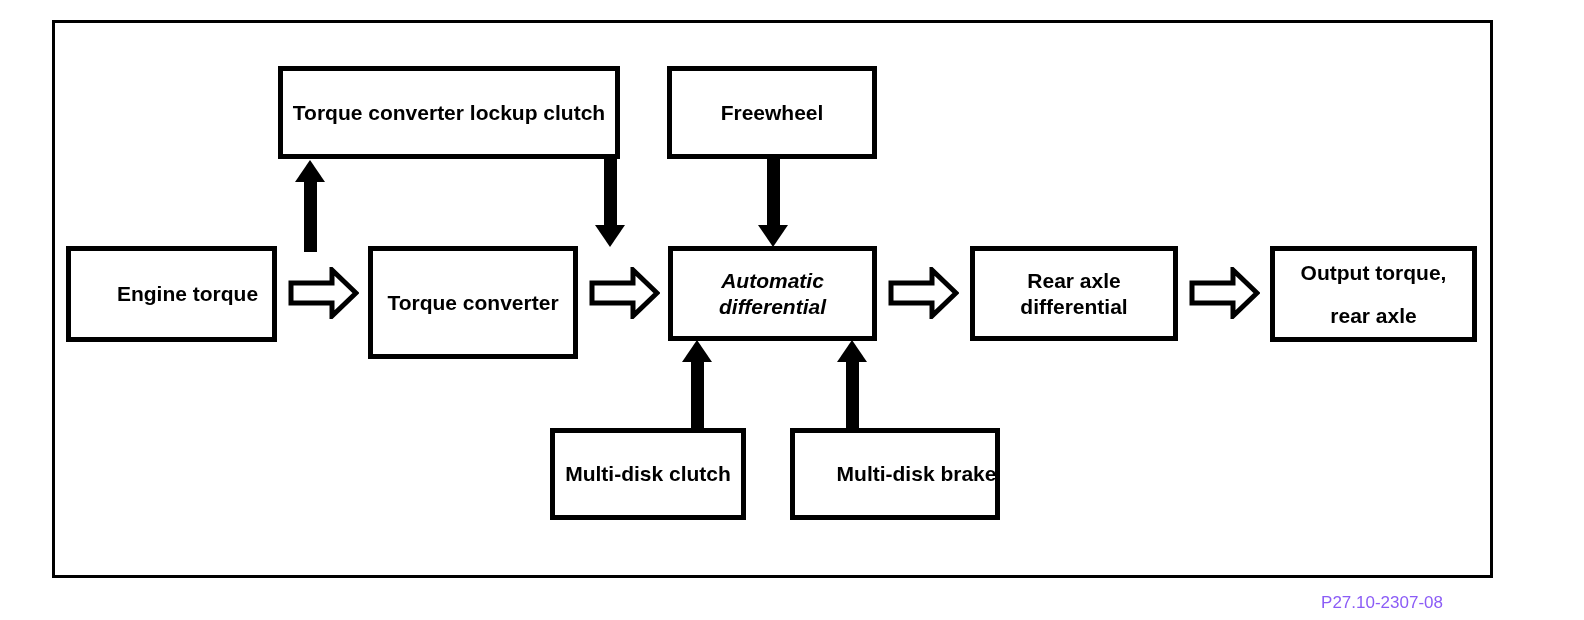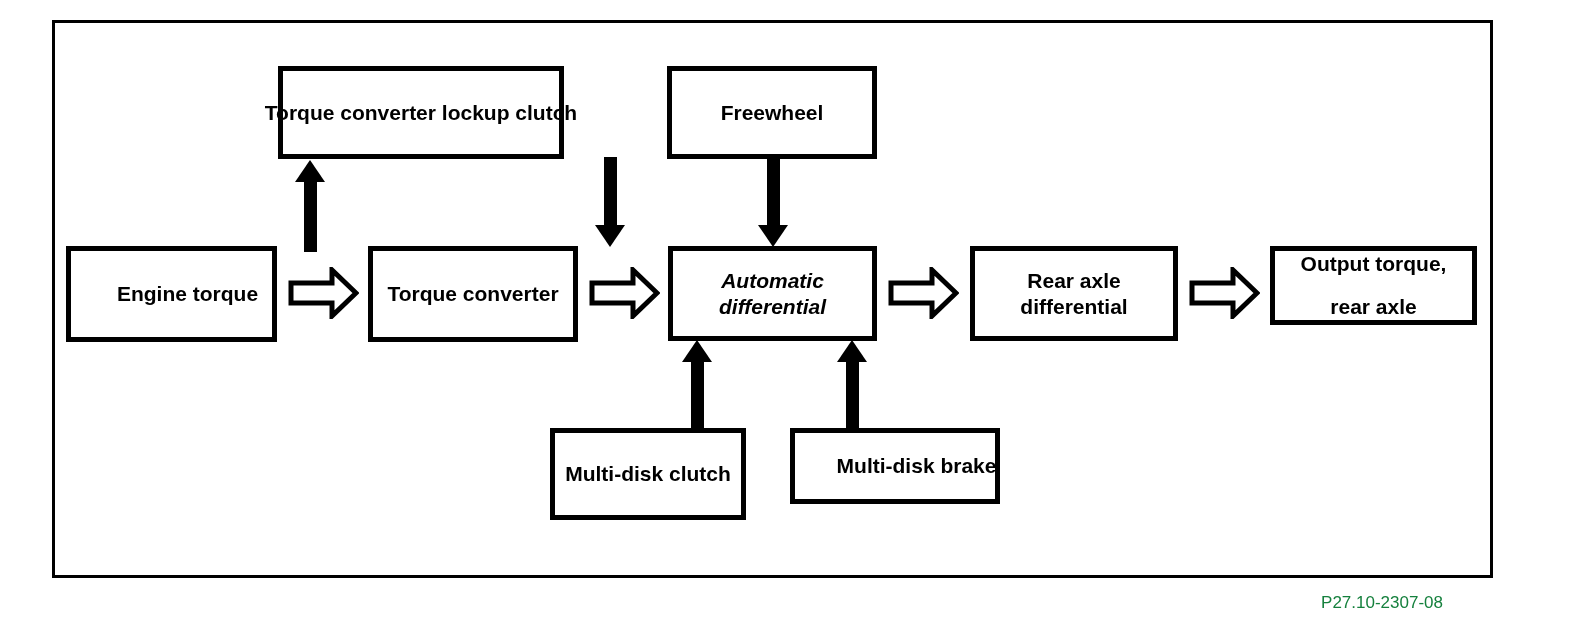--- a/index.html
+++ b/index.html
@@ -51,61 +51,61 @@
     width: 0; height: 0;
     border-left: 15px solid transparent;
     border-right: 15px solid transparent;
     border-top: 22px solid #000;
   }
   .sarrow .shaft { width: 13px; flex: 1; background: #000; }
   .caption {
     position: absolute;
     font-size: 17px;
     font-weight: 400;
-    color: #15803d;
+    color: #8b5cf6;
     white-space: nowrap;
   }
 </style>
 </head>
 <body>
 
 <div id="stage">
 
   <div class="frame" style="left:52px; top:20px; width:1441px; height:558px;"></div>
 
-  <div class="node" style="left:278px; top:66px; width:286px; height:93px;">
+  <div class="node" style="left:278px; top:66px; width:342px; height:93px;">
     <span>Torque converter lockup clutch</span>
   </div>
   <div class="node" style="left:667px; top:66px; width:210px; height:93px;">
     <span>Freewheel</span>
   </div>
 
   <div class="node" style="left:66px; top:246px; width:211px; height:96px;padding-left:32px;">
     <span>Engine torque</span>
   </div>
-  <div class="node" style="left:368px; top:246px; width:210px; height:96px;text-align:center;">
+  <div class="node" style="left:368px; top:246px; width:210px; height:113px;text-align:center;">
     <span>Torque converter</span>
   </div>
   <div class="node" style="left:668px; top:246px; width:209px; height:95px;font-style:italic;">
     <span>Automatic</span>
     <span>differential</span>
   </div>
   <div class="node" style="left:970px; top:246px; width:208px; height:95px;">
     <span>Rear axle</span>
     <span>differential</span>
   </div>
-  <div class="node" style="left:1270px; top:246px; width:207px; height:79px;gap:17px;">
+  <div class="node" style="left:1270px; top:246px; width:207px; height:96px;gap:17px;">
     <span>Output torque,</span>
     <span>rear axle</span>
   </div>
 
   <div class="node" style="left:550px; top:428px; width:196px; height:92px;">
     <span>Multi-disk clutch</span>
   </div>
-  <div class="node" style="left:790px; top:428px; width:210px; height:76px;padding-left:43px;">
+  <div class="node" style="left:790px; top:428px; width:210px; height:92px;padding-left:43px;">
     <span>Multi-disk brake</span>
   </div>
 
   <svg class="flow" style="left:288px; top:267px;" width="71" height="52" viewBox="0 0 71 52">
     <polygon points="3,16 44,16 44,3 68,26 44,49 44,36 3,36" fill="#ffffff" stroke="#000000" stroke-width="5"></polygon>
   </svg>
   <svg class="flow" style="left:589px; top:267px;" width="71" height="52" viewBox="0 0 71 52">
     <polygon points="3,16 44,16 44,3 68,26 44,49 44,36 3,36" fill="#ffffff" stroke="#000000" stroke-width="5"></polygon>
   </svg>
   <svg class="flow" style="left:888px; top:267px;" width="71" height="52" viewBox="0 0 71 52">

